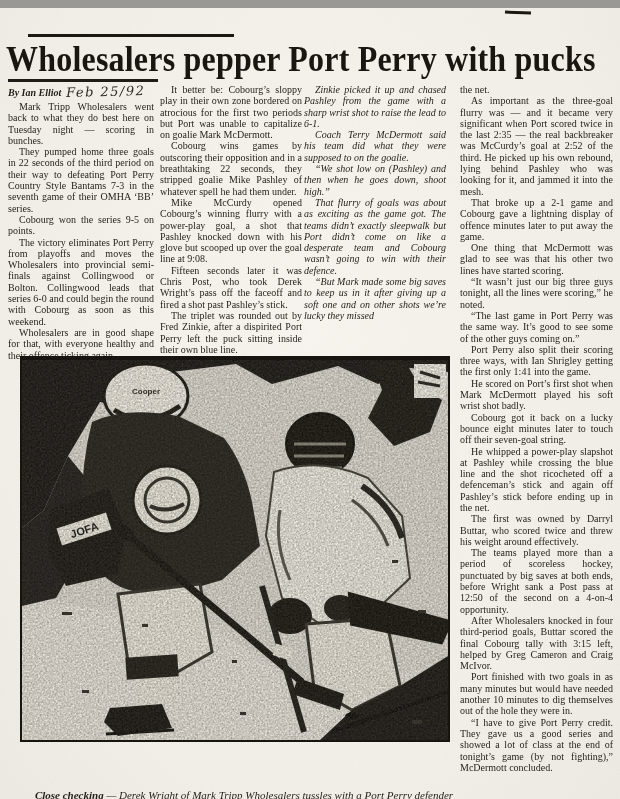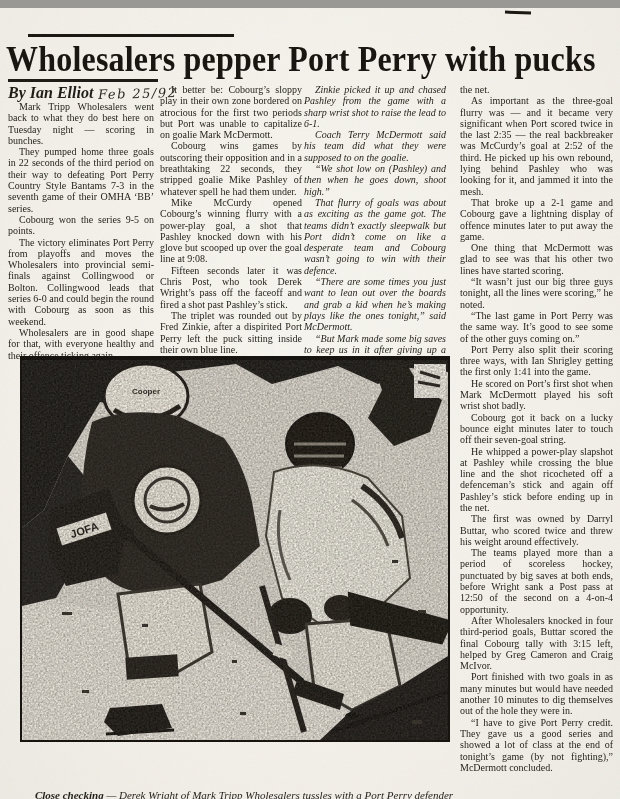--- a/index.html
+++ b/index.html
@@ -16,21 +16,21 @@
   h1.headline {
     position:absolute; left:6px; top:31px; width:612px; margin:0;
     font-size:32px; font-weight:700; color:#15120d;
     white-space:nowrap; letter-spacing:0.2px; transform:scaleY(1.1); transform-origin:top left;
   }
   .byline-row {
     position:absolute; left:8px; top:71px; width:150px;
     border-top:3px solid #1b1813; padding-top:2px;
     display:flex; align-items:baseline; gap:5px;
   }
-  .byline { font-size:16px; font-weight:700; font-style:italic; color:#1c1914; white-space:nowrap; }
+  .byline { font-size:10px; font-weight:700; font-style:italic; color:#1c1914; white-space:nowrap; }
   .handwritten {
     display:inline-block; font-family:"DejaVu Serif", serif;
     font-style:italic; font-size:13px; letter-spacing:1.5px;
     color:#2a2722; transform:rotate(-1.5deg); white-space:nowrap;
   }
   .col {
     position:absolute; font-size:10px; line-height:1.13;
     text-align:justify; color:#23201a;
     text-rendering:optimizeLegibility;
   }
@@ -84,21 +84,20 @@
       <p>Cobourg wins games by outscoring their opposition and in a breathtaking 22 seconds, they stripped goalie Mike Pashley of whatever spell he had them under.</p>
       <p>Mike McCurdy opened Cobourg’s winning flurry with a power-play goal, a shot that Pashley knocked down with his glove but scooped up over the goal line at 9:08.</p>
       <p>Fifteen seconds later it was Chris Post, who took Derek Wright’s pass off the faceoff and fired a shot past Pashley’s stick.</p>
       <p>The triplet was rounded out by Fred Zinkie, after a dispirited Port Perry left the puck sitting inside their own blue line.</p>
     </div>
   <div class="col col3">
       <p>Zinkie picked it up and chased Pashley from the game with a sharp wrist shot to raise the lead to 6-1.</p>
       <p>Coach Terry McDermott said his team did what they were supposed to on the goalie.</p>
       <p>“We shot low on (Pashley) and then when he goes down, shoot high.”</p>
       <p>That flurry of goals was about as exciting as the game got. The teams didn’t exactly sleepwalk but Port didn’t come on like a desperate team and Cobourg wasn’t going to win with their defence.</p>
-      <p>“There are some times you just want to lean out over the boards and grab a kid when he’s making plays like the ones tonight,” said McDermott.</p>
       <p>“But Mark made some big saves to keep us in it after giving up a soft one and on other shots we’re lucky they missed</p>
     </div>
   <div class="col col4 cont">
       <p>the net.</p>
       <p>As important as the three-goal flurry was — and it became very significant when Port scored twice in the last 2:35 — the real backbreaker was McCurdy’s goal at 2:52 of the third. He picked up his own rebound, lying behind Pashley who was looking for it, and jammed it into the mesh.</p>
       <p>That broke up a 2-1 game and Cobourg gave a lightning display of offence minutes later to put away the game.</p>
       <p>One thing that McDermott was glad to see was that his other two lines have started scoring.</p>
       <p>“It wasn’t just our big three guys tonight, all the lines were scoring,” he noted.</p>
       <p>“The last game in Port Perry was the same way. It’s good to see some of the other guys coming on.”</p>
       <p>Port Perry also split their scoring three ways, with Ian Shrigley getting the first only 1:41 into the game.</p>

